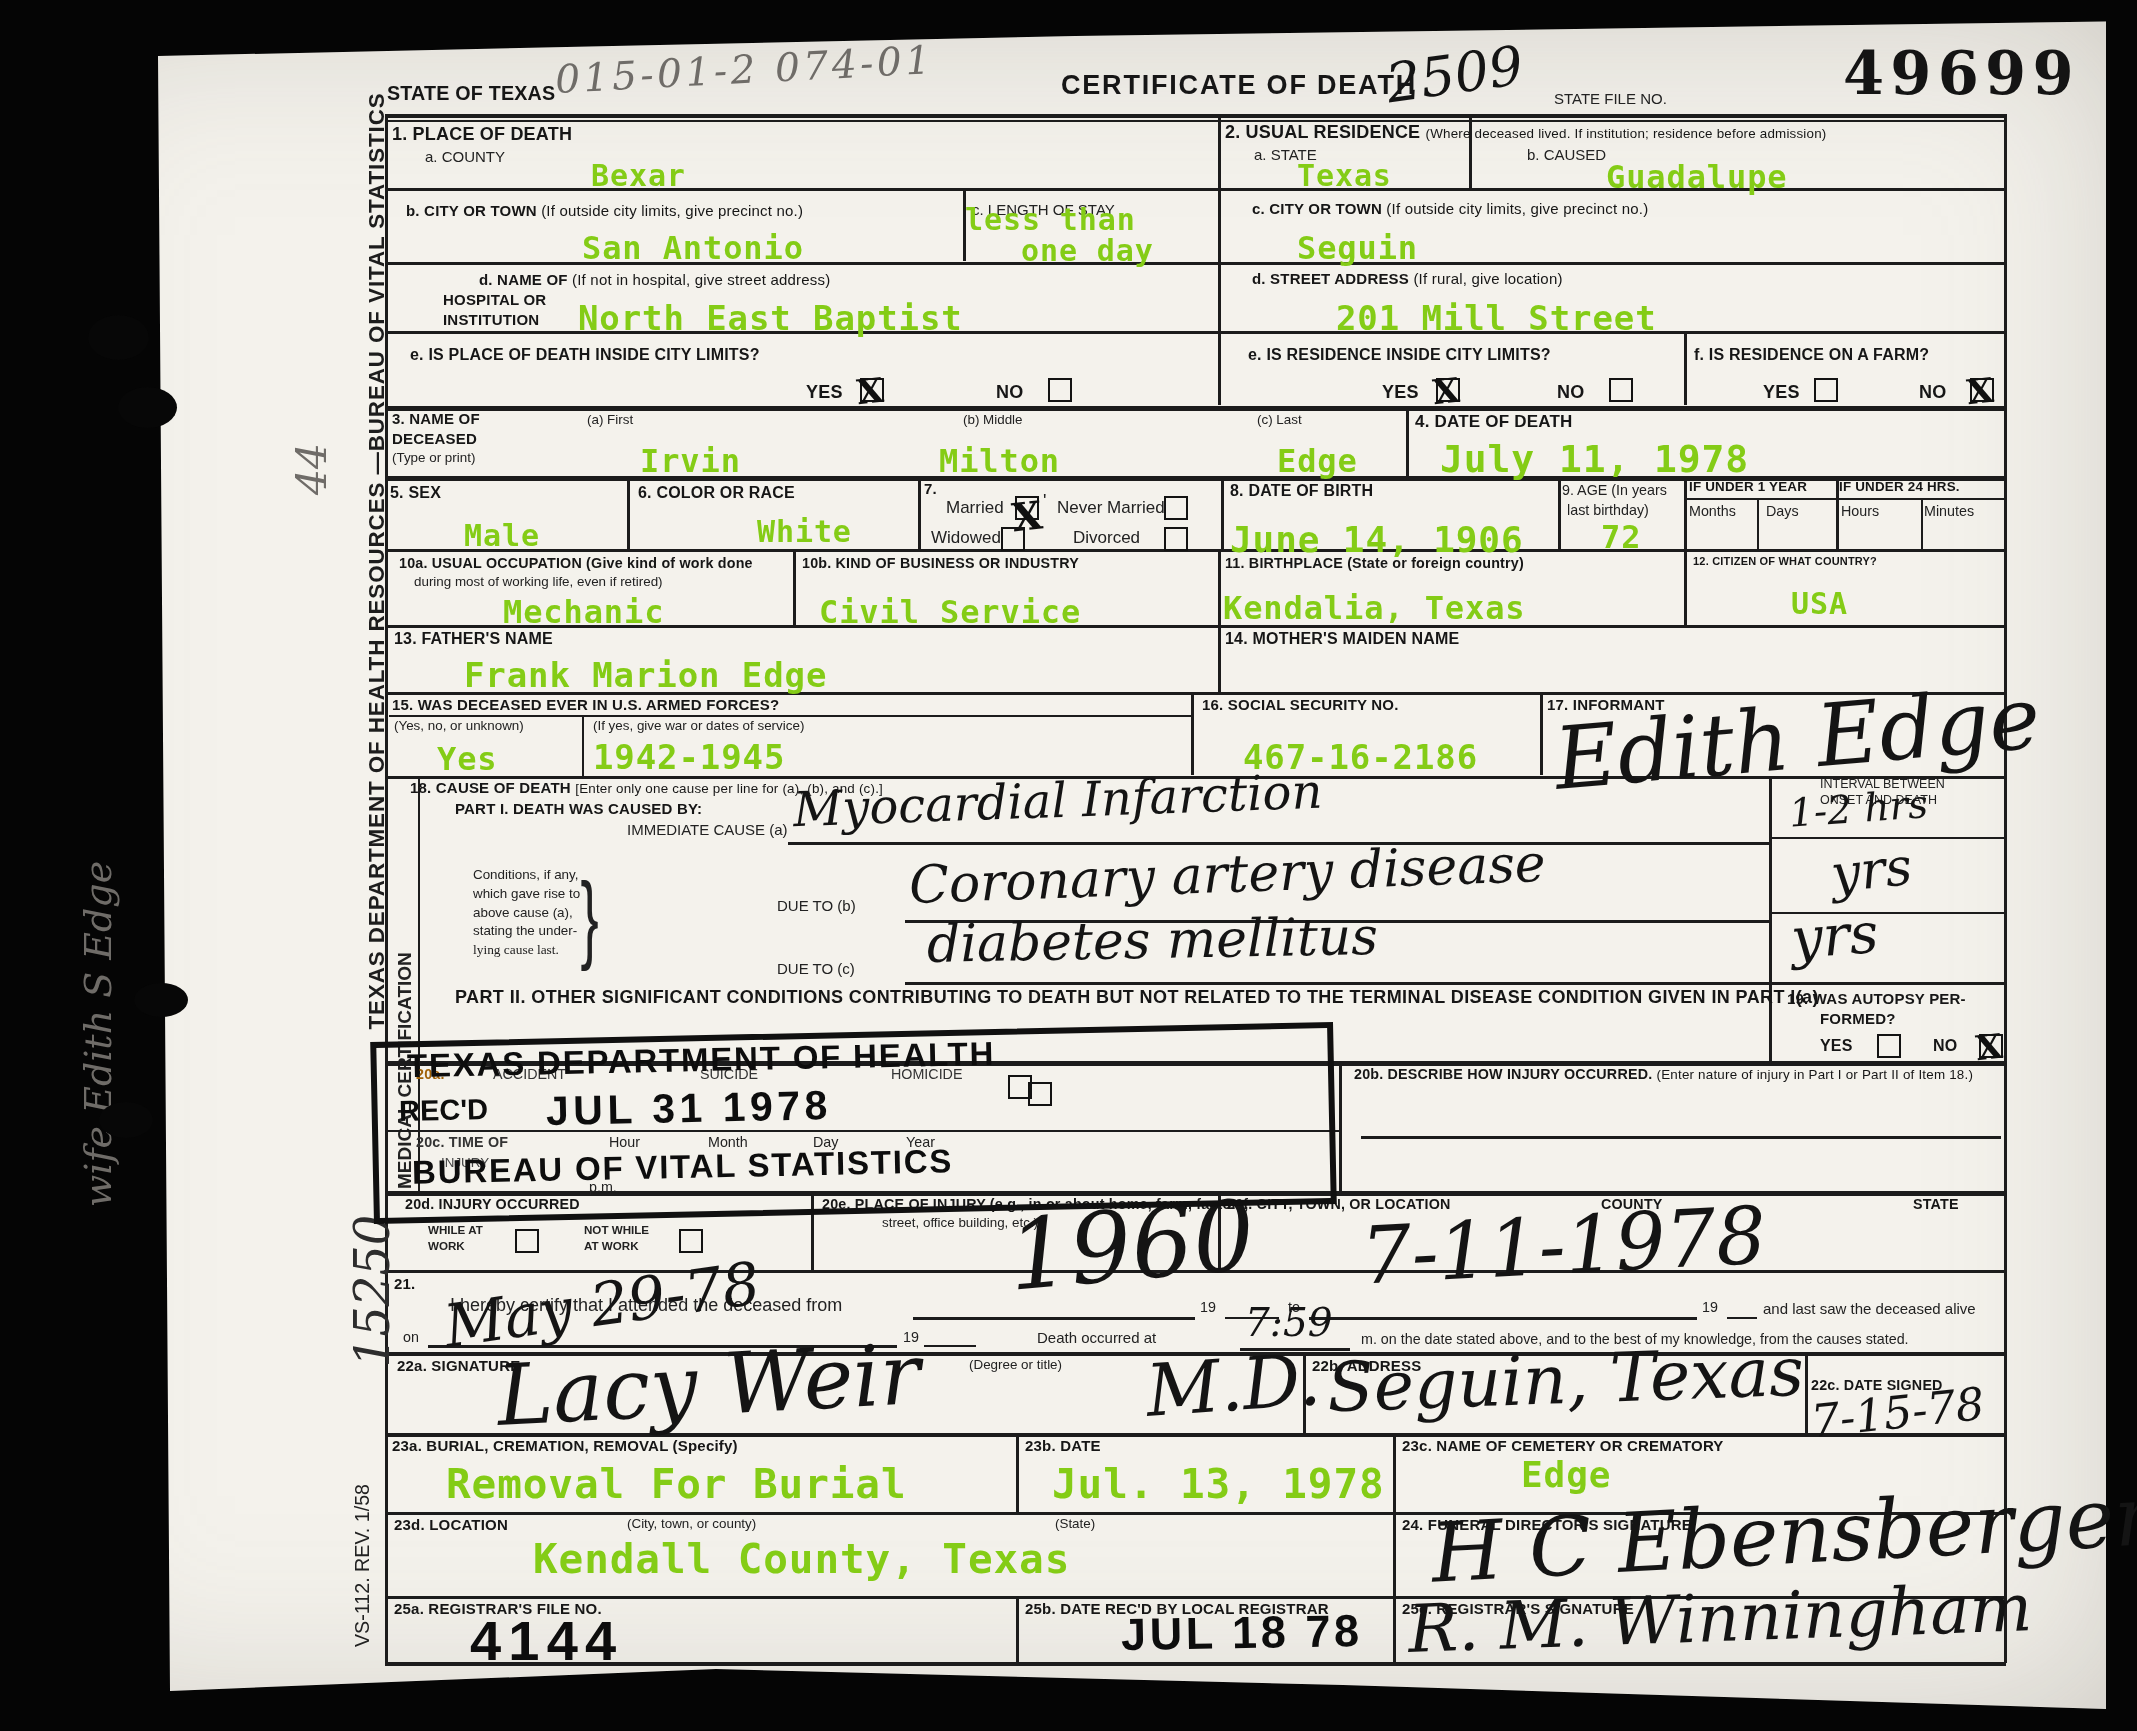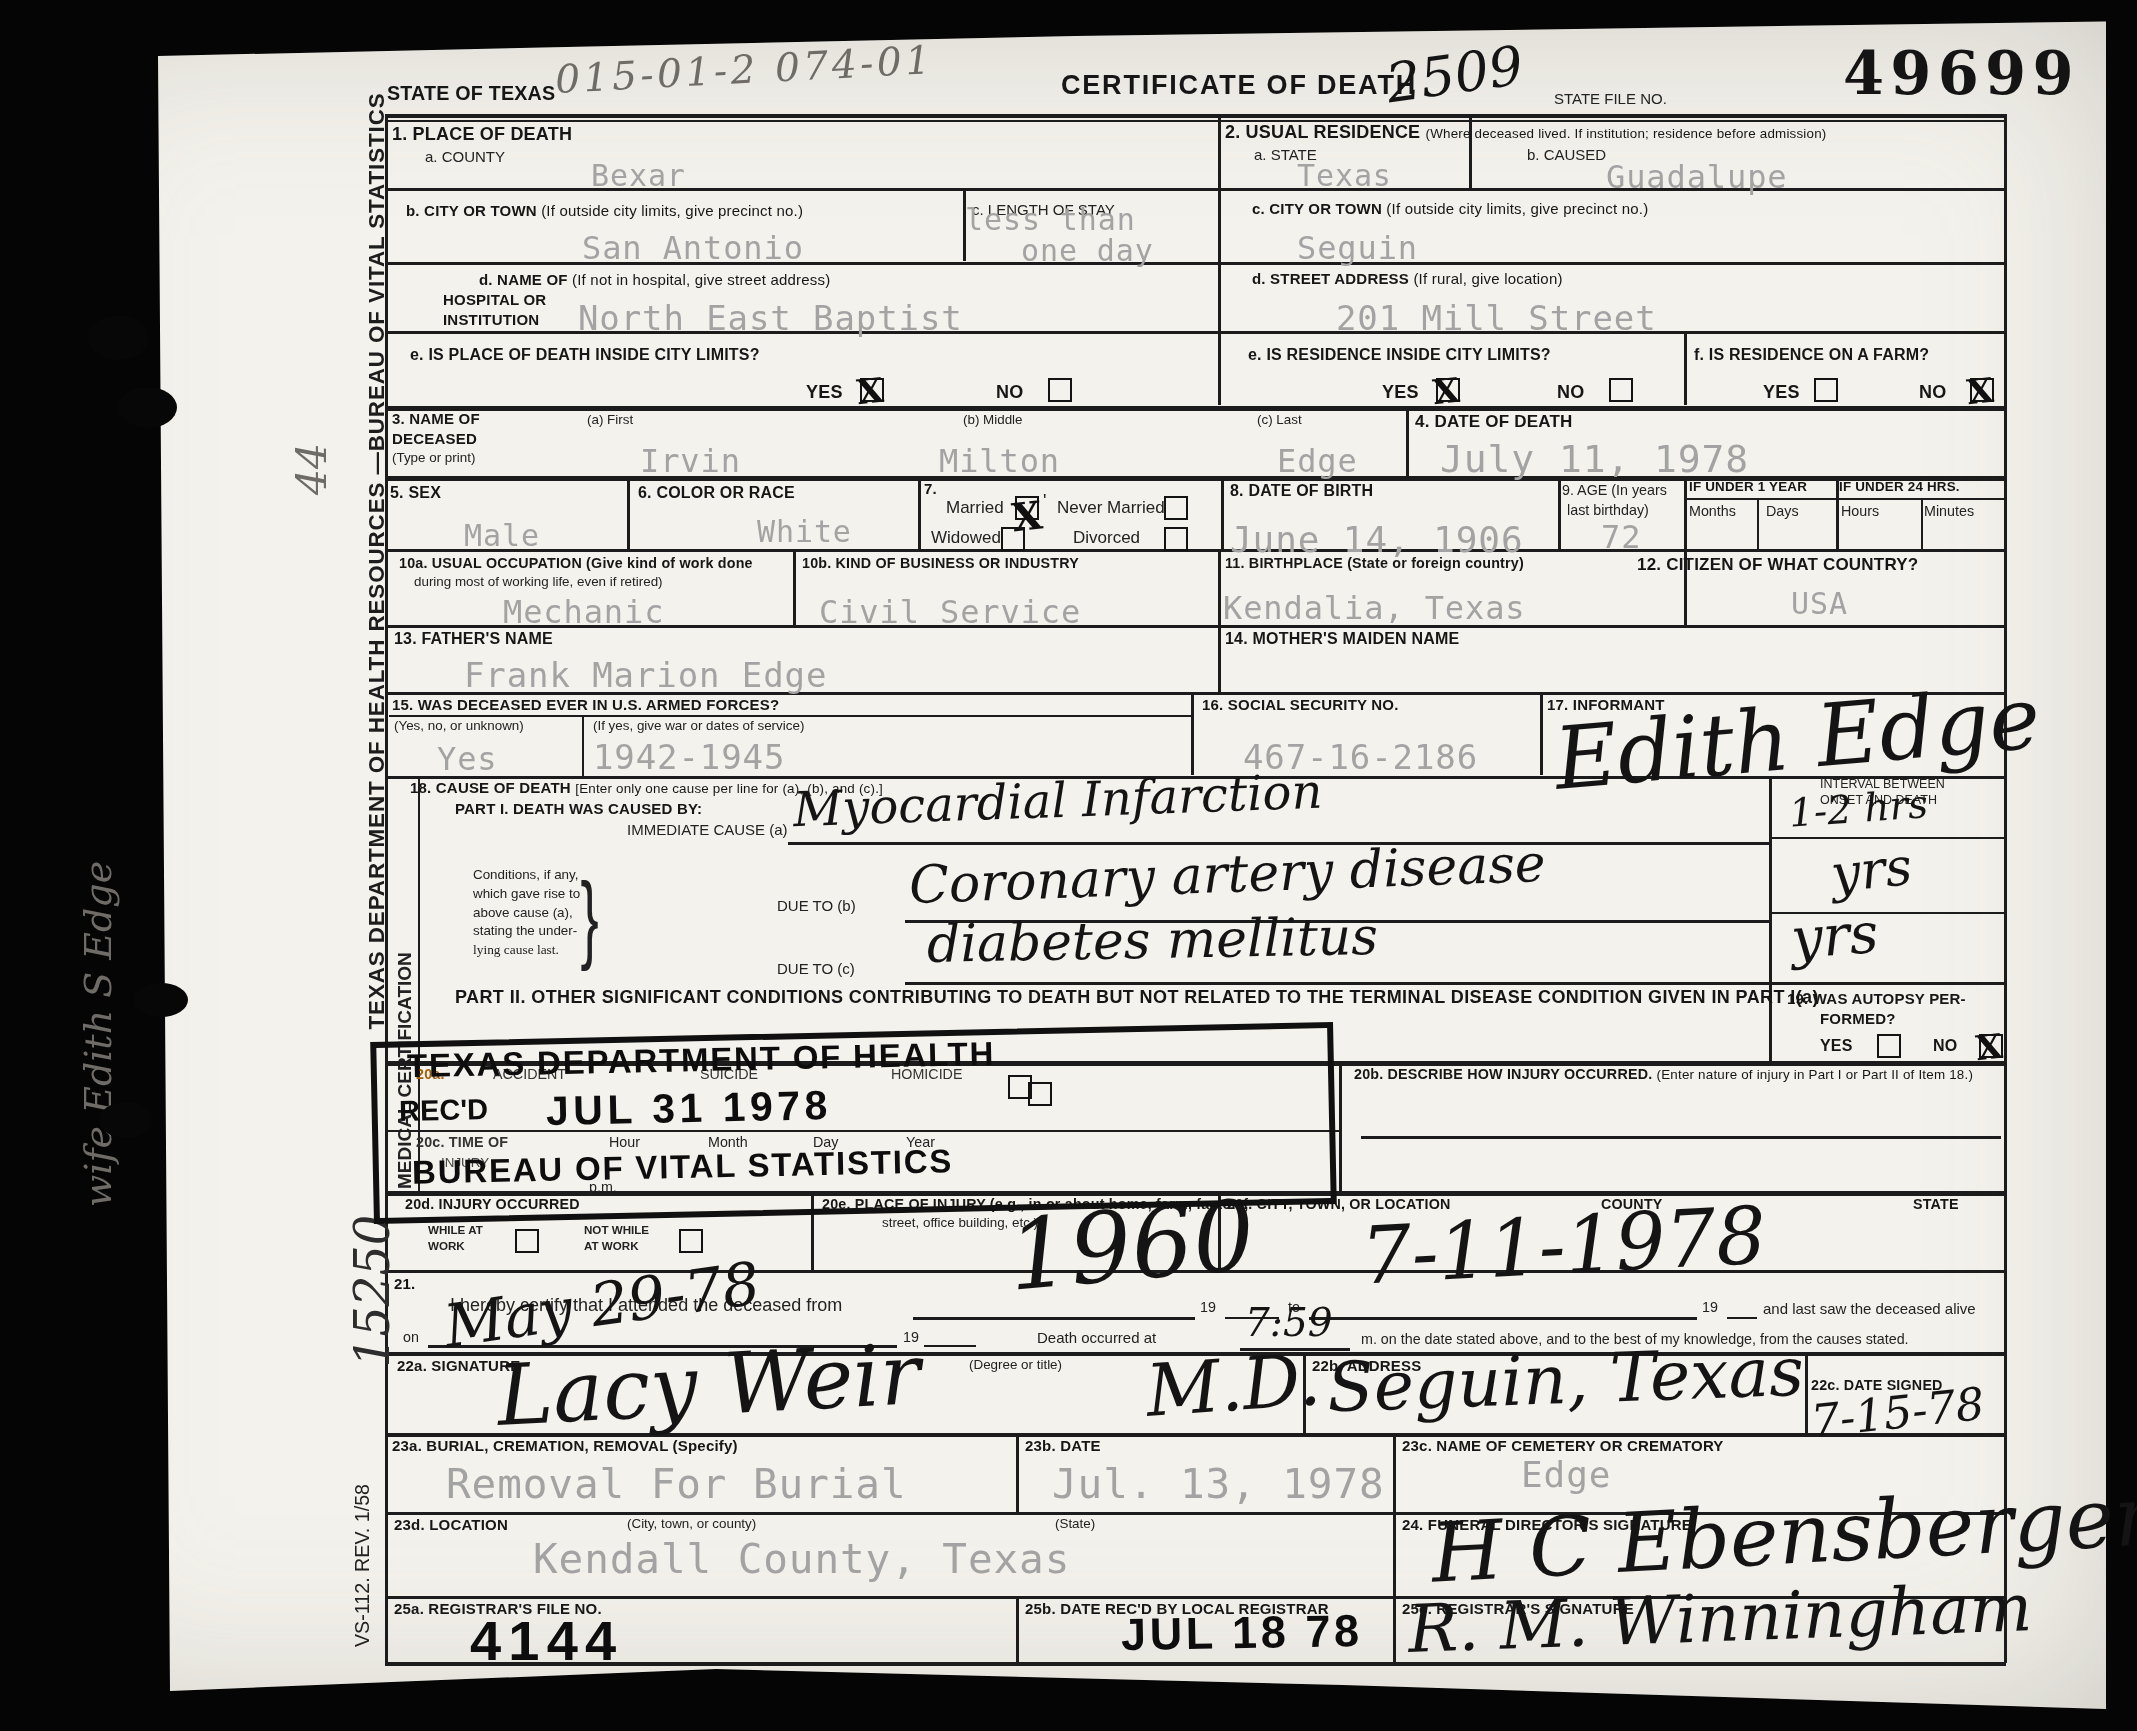--- a/index.html
+++ b/index.html
@@ -4,22 +4,22 @@
 <style>
   html,body{margin:0;padding:0;background:#000;}
   #canvas{position:relative;width:2138px;height:1731px;background:#050505;overflow:hidden;
           font-family:"Liberation Sans",sans-serif;color:#1b1b1b;}
   #paper{position:absolute;left:0;top:0;width:2138px;height:1731px;background:#f4f2ec;
          clip-path:polygon(158px 56px,1075px 36px,2106px 21.5px,2106px 1709px,1343px 1685px,716px 1669px,170px 1691px);
          box-shadow:inset 0 0 197px rgba(120,115,105,.35);}
   .abs{position:absolute;}
   .lbl{position:absolute;font-weight:700;letter-spacing:0.2px;color:#161616;white-space:nowrap;}
   .sub{position:absolute;font-weight:400;color:#222;white-space:nowrap;}
-  .typed{position:absolute;font-family:"DejaVu Sans Mono","Liberation Mono",monospace;color:#a3a3a3;
-         white-space:nowrap;letter-spacing:0.9px;}
+  .typed{position:absolute;font-family:"DejaVu Sans Mono","Liberation Mono",monospace;color:#84cc16;
+         white-space:nowrap;letter-spacing:0.9px;font-weight:bold;}
   .script{position:absolute;font-family:"DejaVu Serif","Liberation Serif",serif;font-style:italic;
           color:#141414;white-space:nowrap;z-index:6;}
   .pencil{color:#6f6c68;}
   .hl{position:absolute;background:#1c1c1c;}
   .vl{position:absolute;background:#1c1c1c;width:2.7px;}
   .cb{position:absolute;width:19.7px;height:19.7px;border:2.7px solid #131313;background:transparent;z-index:4;}
   .xm{position:absolute;top:-9px;left:-5.4px;font:700 34px "DejaVu Serif",serif;color:#101010;transform:rotate(-6deg);}
   .vtext{position:absolute;transform:rotate(-90deg);white-space:nowrap;text-align:center;}
   .hole{position:absolute;background:#070707;border-radius:50%;z-index:8;}
   .stampbox{position:absolute;border:6.3px solid #101010;z-index:7;transform:rotate(-1.2deg);}
@@ -205,21 +205,21 @@
   <div class="sub" style="left:1841px;top:503px;font-size:14.3px;">Hours</div>
   <div class="sub" style="left:1924px;top:503px;font-size:14.3px;">Minutes</div>
 
   <div class="lbl" style="left:399px;top:555px;font-size:14.3px;">10a. USUAL OCCUPATION (Give kind of work done</div>
   <div class="sub" style="left:414px;top:574px;font-size:13.4px;">during most of working life, even if retired)</div>
   <div class="typed" style="left:503px;top:593px;font-size:32px;">Mechanic</div>
   <div class="lbl" style="left:802px;top:555px;font-size:14.3px;">10b. KIND OF BUSINESS OR INDUSTRY</div>
   <div class="typed" style="left:819px;top:593px;font-size:32px;">Civil Service</div>
   <div class="lbl" style="left:1225px;top:555px;font-size:14.3px;">11. BIRTHPLACE (State or foreign country)</div>
   <div class="typed" style="left:1223px;top:589px;font-size:32px;">Kendalia, Texas</div>
-  <div class="lbl" style="left:1637px;top:555px;font-size:17px;">12. CITIZEN OF WHAT COUNTRY?</div>
+  <div class="lbl" style="left:1693px;top:555px;font-size:11px;">12. CITIZEN OF WHAT COUNTRY?</div>
   <div class="typed" style="left:1791px;top:586px;font-size:30px;">USA</div>
 
   <div class="lbl" style="left:394px;top:630px;font-size:16px;">13. FATHER'S NAME</div>
   <div class="typed" style="left:464px;top:655px;font-size:34px;">Frank Marion Edge</div>
   <div class="lbl" style="left:1225px;top:630px;font-size:16px;">14. MOTHER'S MAIDEN NAME</div>
 
   <div class="lbl" style="left:392px;top:696px;font-size:15px;">15. WAS DECEASED EVER IN U.S. ARMED FORCES?</div>
   <div class="sub" style="left:394px;top:718px;font-size:13.4px;">(Yes, no, or unknown)</div>
   <div class="sub" style="left:593px;top:718px;font-size:13.4px;">(If yes, give war or dates of service)</div>
   <div class="typed" style="left:437px;top:740px;font-size:32px;">Yes</div>

